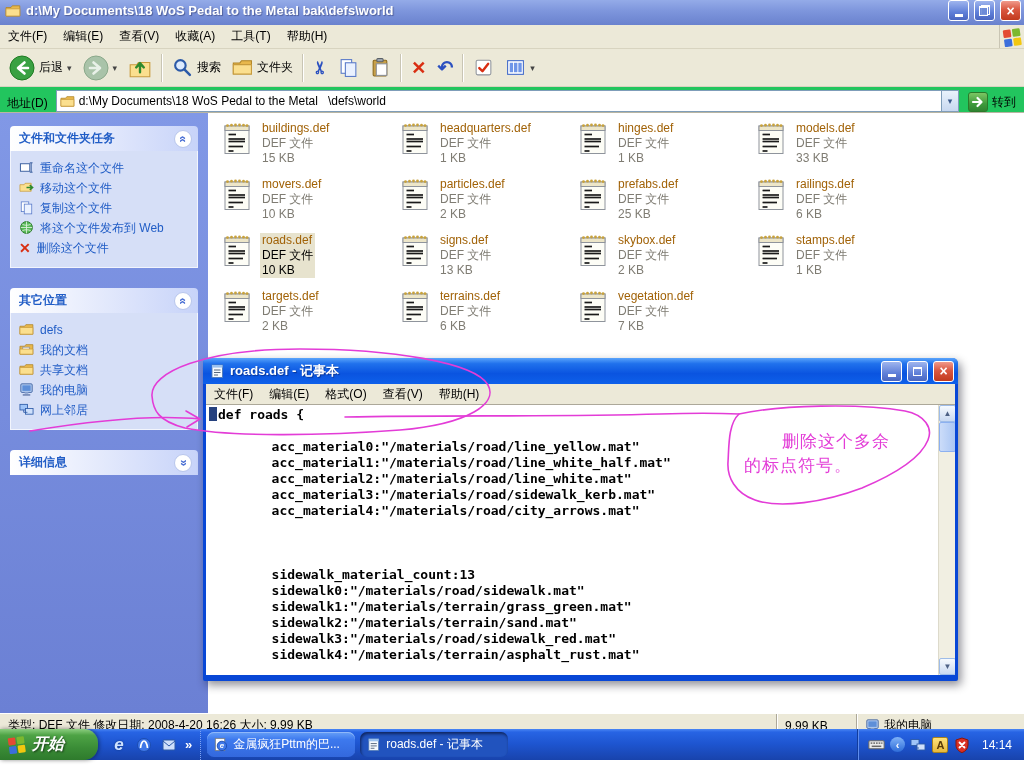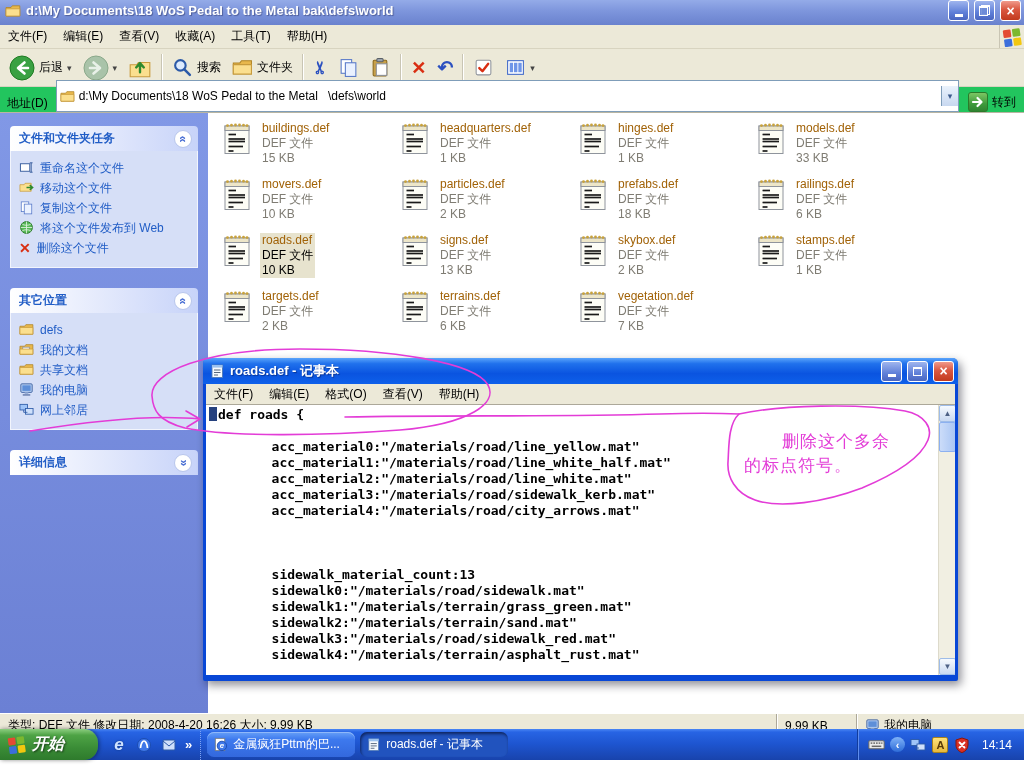--- a/index.html
+++ b/index.html
@@ -29,21 +29,21 @@
 .tbtn{display:flex;align-items:center;gap:4px;padding:2px 5px;height:32px;border-radius:3px;font-size:12px;color:#000;cursor:pointer}
 .tsep{width:2px;height:28px;border-left:1px solid #C9C5B4;border-right:1px solid #fff;margin:0 3px}
 .dd{font-size:9px;color:#444}
 .uni{font-weight:bold;line-height:1}
 .cut-g{color:#2B50C0;font-size:17px;display:inline-block;transform:rotate(-90deg)}
 .del-g{color:#D92E12;font-size:18px}
 .undo-g{color:#2B50C0;font-size:19px}
 
 #exp-addr{height:26px;background:#22c55e;display:flex;align-items:flex-end;padding:0 3px;gap:4px;flex:none;border-bottom:1px solid #B9B5A2}
 #exp-addr .lbl{font-size:12px;padding:0 4px}
-#addr-combo{flex:1;height:32px;background:#fff;border:1px solid #7F9DB9;display:flex;align-items:center;padding-left:3px;cursor:text}
+#addr-combo{flex:1;height:22px;background:#fff;border:1px solid #7F9DB9;display:flex;align-items:center;padding-left:3px;cursor:text}
 #addr-combo .txt{flex:1;font-size:12px;white-space:pre;margin-left:4px;overflow:hidden}
 #addr-drop{width:17px;height:20px;background:linear-gradient(180deg,#E9F2FC,#C8D8F0);border-left:1px solid #7F9DB9;display:flex;align-items:center;justify-content:center;color:#3C5A8C;font-size:9px;cursor:pointer}
 #go-btn{display:flex;align-items:center;gap:4px;padding:0 5px;cursor:pointer}
 #go-box{width:20px;height:20px;border-radius:3px;background:linear-gradient(180deg,#7CC663,#3F9A3C 60%,#2F8430);border:1px solid #2B7A2B;display:flex;align-items:center;justify-content:center}
 #go-btn .gtxt{font-size:12px}
 
 #exp-content{flex:1;display:flex;min-height:0}
 #sidebar{width:208px;flex:none;background:linear-gradient(180deg,#8198E6 0%,#6B80D4 100%);padding:13px 10px;overflow:hidden}
 .panel{margin-bottom:20px}
 .phead{height:25px;border-radius:4px 4px 0 0;background:linear-gradient(90deg,#FFFFFF 0%,#C7D3F9 100%);display:flex;align-items:center;justify-content:space-between;padding:0 6px 0 9px;color:#215DC6;font-weight:bold;font-size:12px;cursor:pointer}
@@ -534,21 +534,21 @@
               </span>
             </div>
 
             <div class="fitem">
               <svg>
                 <use href="#sym-def-file"></use>
               </svg>
               <span class="txt">
                 <div class="fn">prefabs.def</div>
                 <div class="fm">DEF 文件</div>
-                <div class="fm">18 KB</div>
+                <div class="fm">25 KB</div>
               </span>
             </div>
 
             <div class="fitem">
               <svg>
                 <use href="#sym-def-file"></use>
               </svg>
               <span class="txt">
                 <div class="fn">railings.def</div>
                 <div class="fm">DEF 文件</div>

